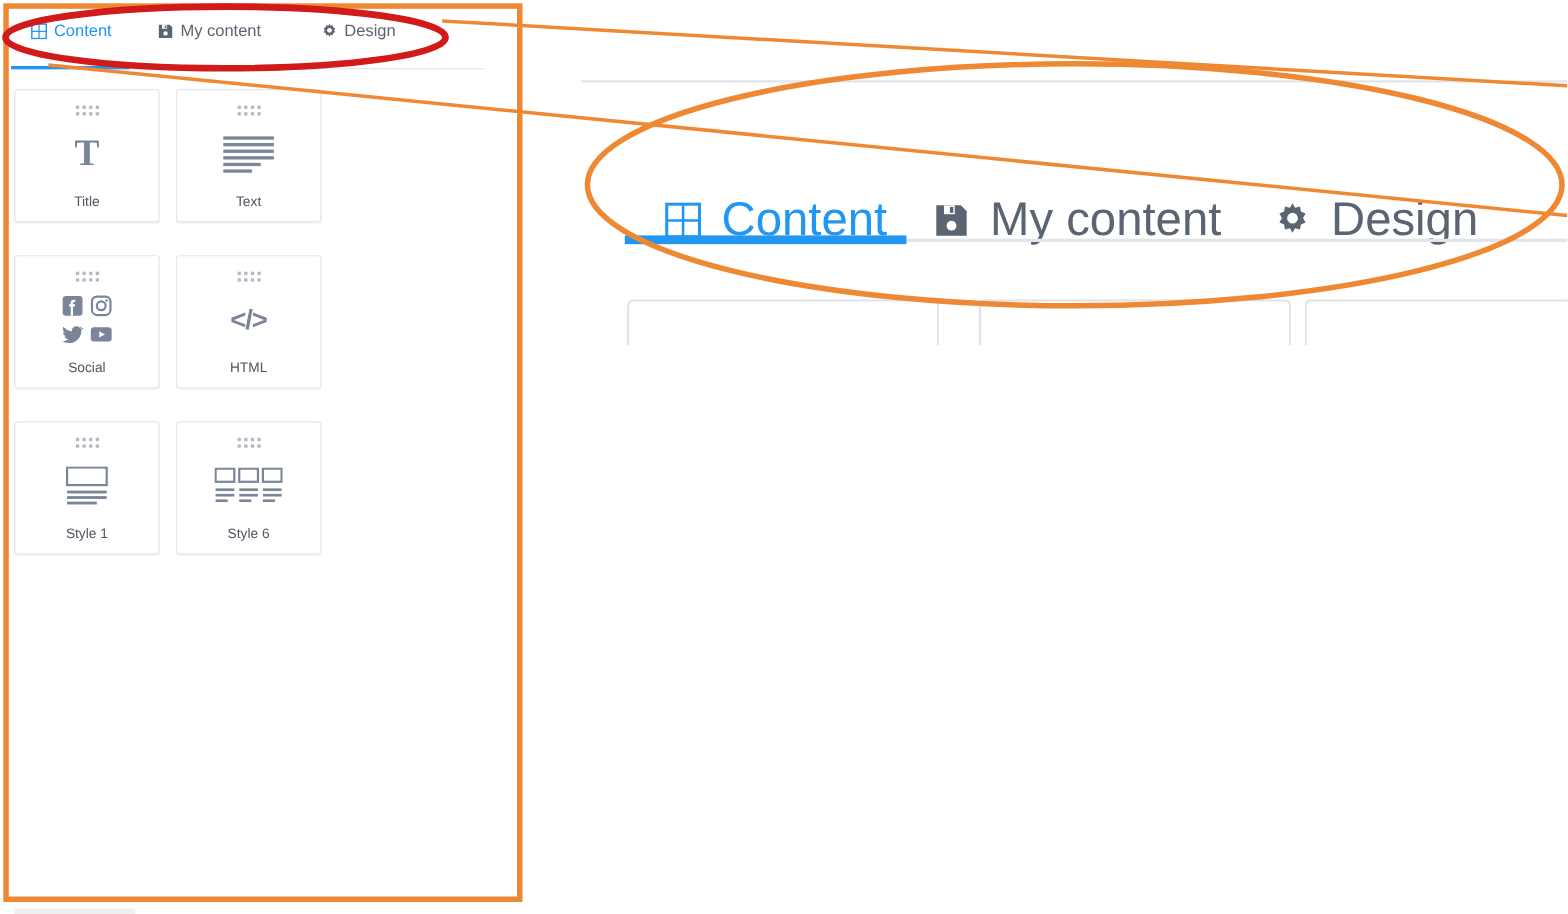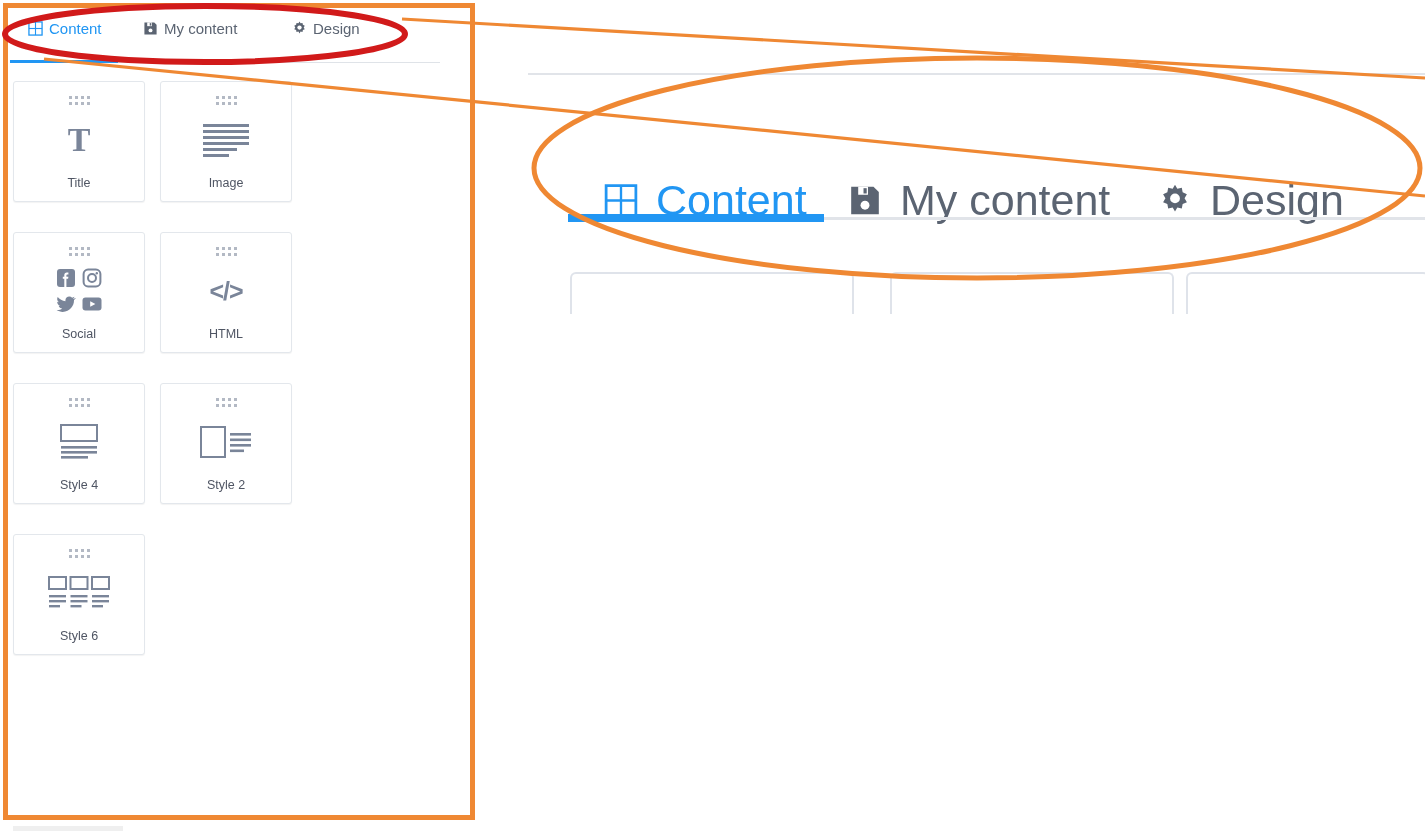--- a/index.html
+++ b/index.html
@@ -186,21 +186,21 @@
       <div class="block-ico">
         <span class="ic-lines">
             <i style="width:46px"></i>
             <i style="width:46px"></i>
             <i style="width:46px"></i>
             <i style="width:46px"></i>
             <i style="width:34px"></i>
             <i style="width:26px"></i>
           </span>
       </div>
-      <div class="block-label">Image</div>
+      <div class="block-label">Text</div>
     </div>
 
 
 
     <div class="block-card">
       <div class="drag-dots">
           <i></i>
           <i></i>
           <i></i>
           <i></i>
@@ -261,45 +261,23 @@
           <i></i>
         </div>
       <div class="block-ico">
         <svg width="46" height="36" viewBox="0 0 46 36">
           <rect x="5" y="1" width="36" height="16" fill="none" stroke="#7a8599" stroke-width="2"></rect>
           <rect x="5" y="22" width="36" height="2.6" fill="#7a8599"></rect>
           <rect x="5" y="27" width="36" height="2.6" fill="#7a8599"></rect>
           <rect x="5" y="32" width="27" height="2.6" fill="#7a8599"></rect>
         </svg>
       </div>
-      <div class="block-label">Style 4</div>
-    </div>
-
-    <div class="block-card">
-      <div class="drag-dots">
-          <i></i>
-          <i></i>
-          <i></i>
-          <i></i>
-          <i></i>
-          <i></i>
-          <i></i>
-          <i></i>
-        </div>
-      <div class="block-ico">
-        <svg width="52" height="32" viewBox="0 0 52 32">
-          <rect x="1" y="1" width="24" height="30" fill="none" stroke="#7a8599" stroke-width="2"></rect>
-          <rect x="30" y="7" width="21" height="2.6" fill="#7a8599"></rect>
-          <rect x="30" y="12.5" width="21" height="2.6" fill="#7a8599"></rect>
-          <rect x="30" y="18" width="21" height="2.6" fill="#7a8599"></rect>
-          <rect x="30" y="23.5" width="14" height="2.6" fill="#7a8599"></rect>
-        </svg>
-      </div>
-      <div class="block-label">Style 2</div>
-    </div>
+      <div class="block-label">Style 1</div>
+    </div>
+
 
     <div class="block-card">
       <div class="drag-dots">
           <i></i>
           <i></i>
           <i></i>
           <i></i>
           <i></i>
           <i></i>
           <i></i>

